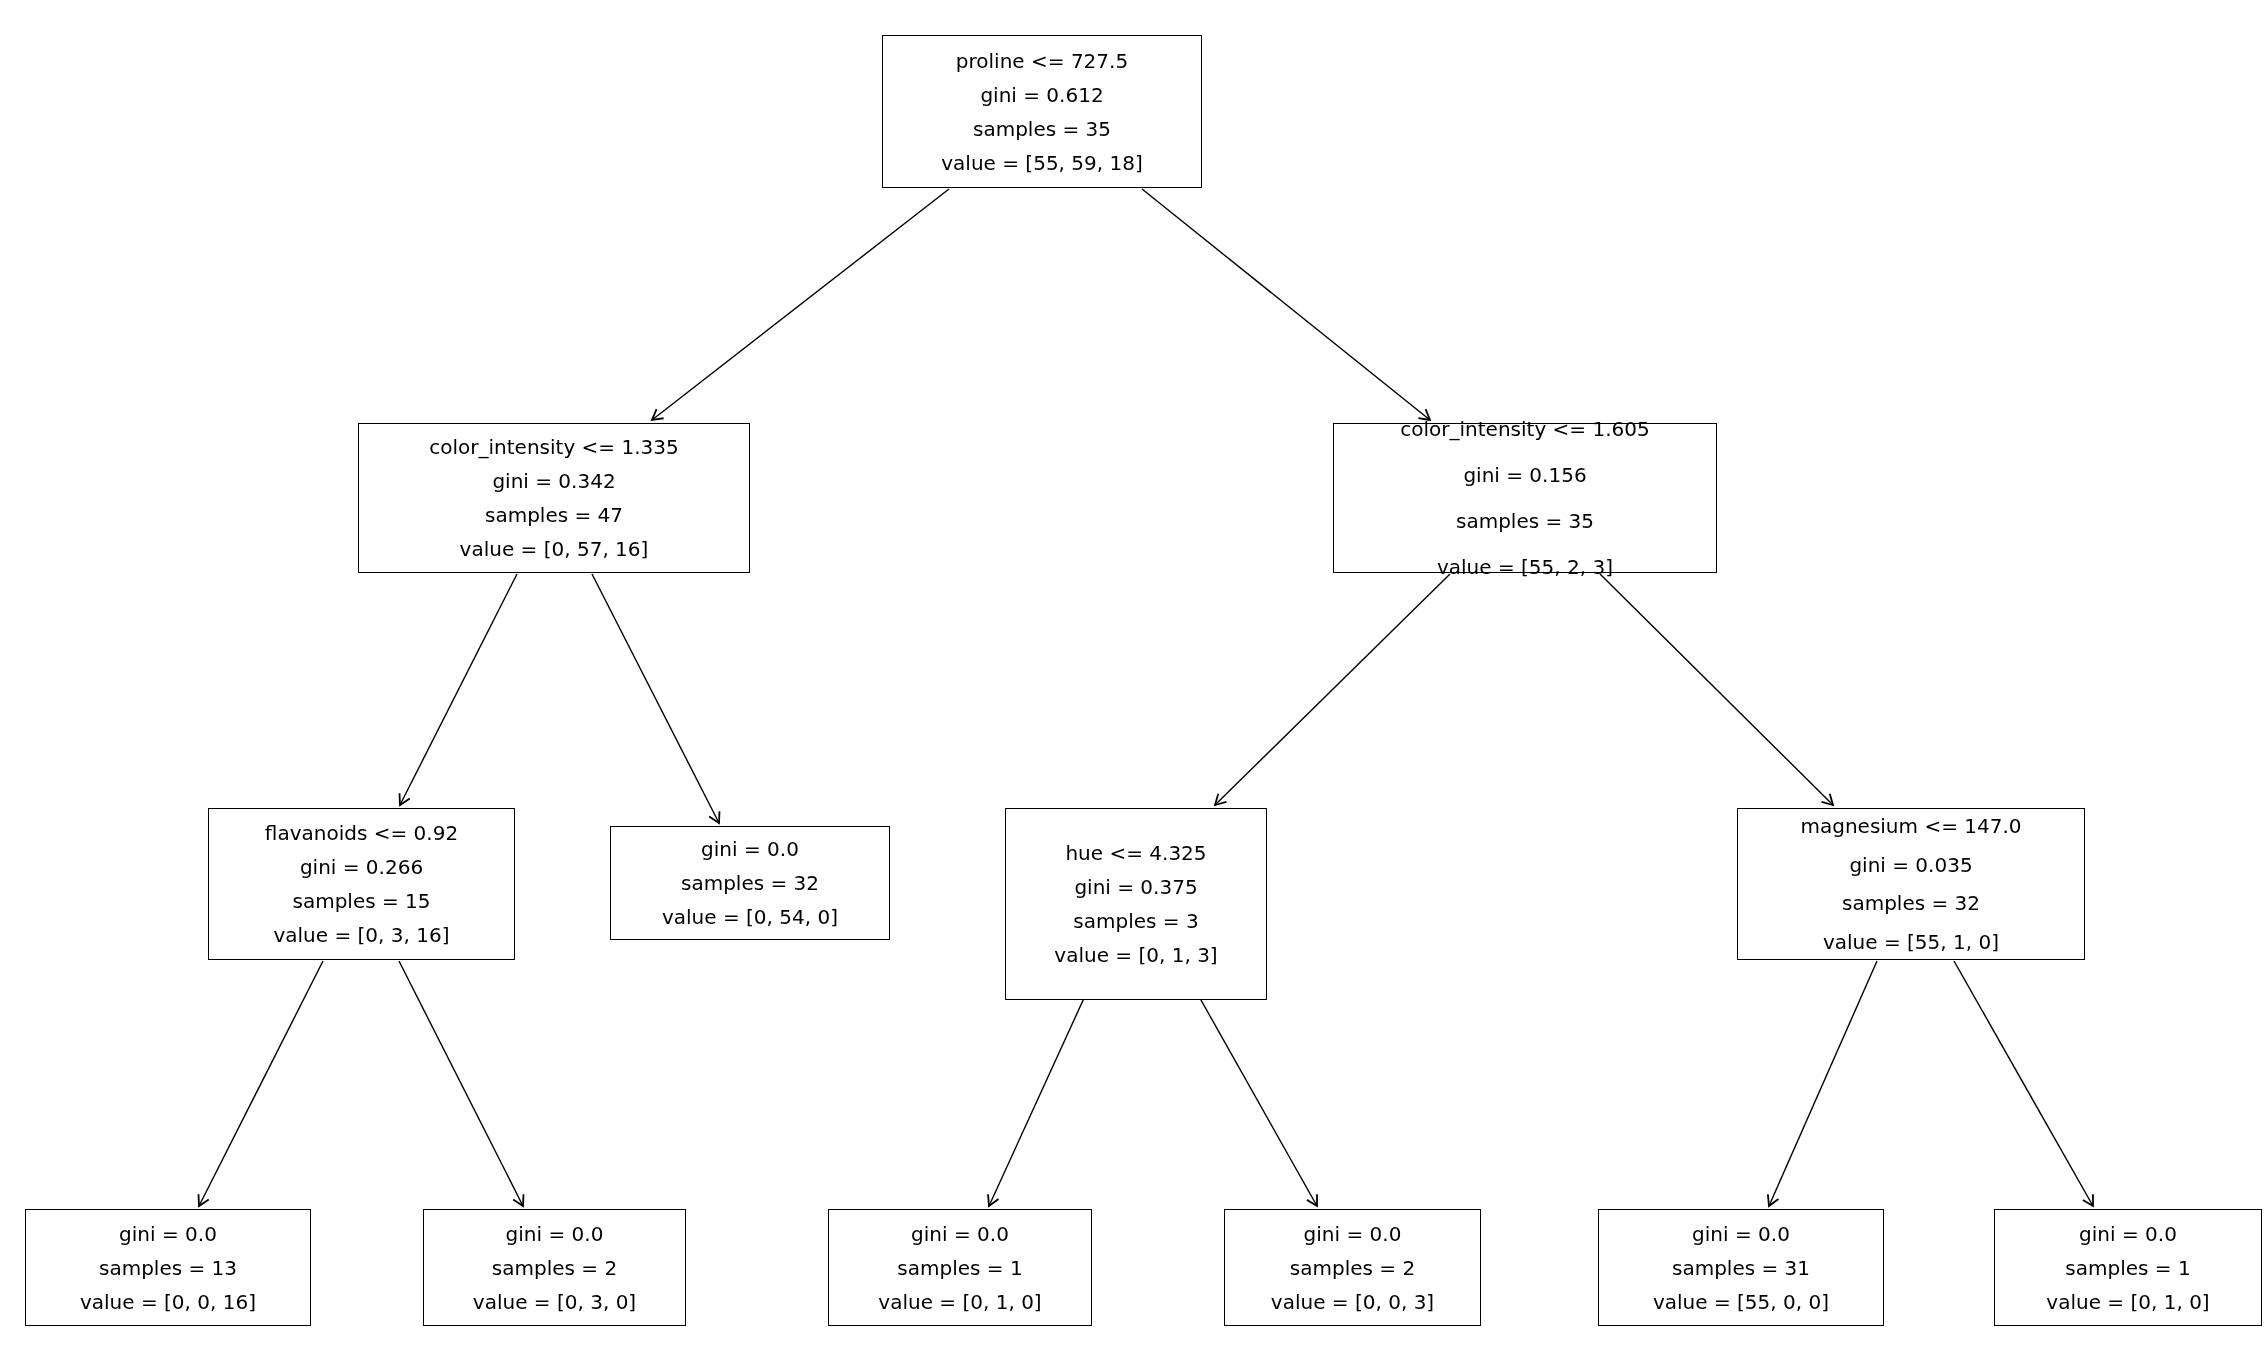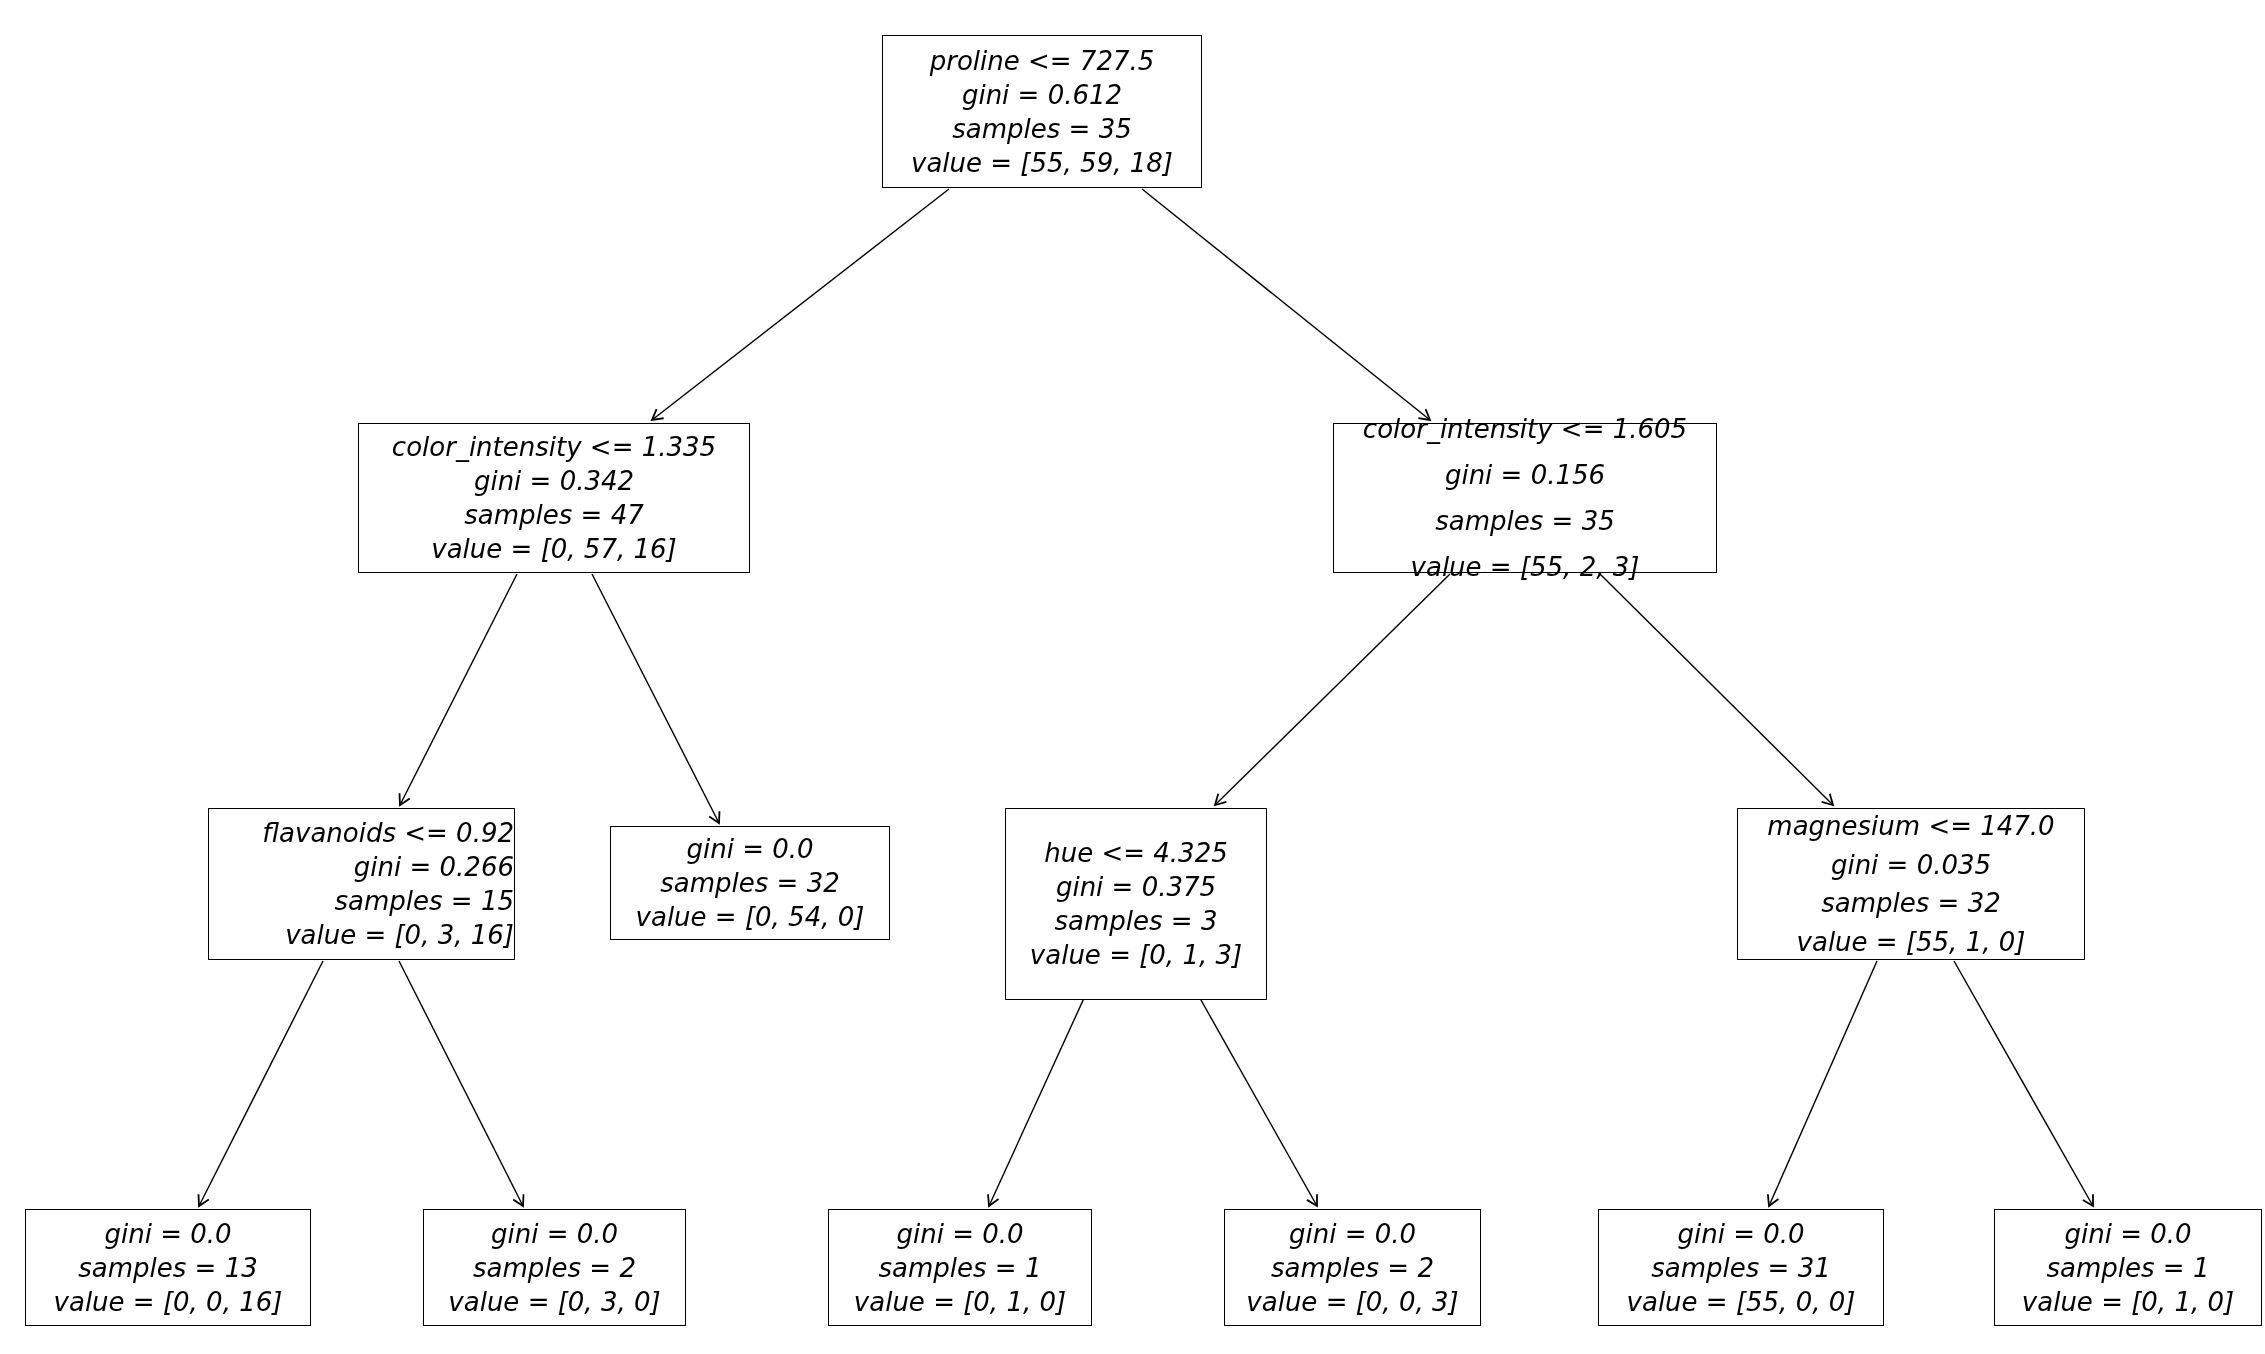--- a/index.html
+++ b/index.html
@@ -27,24 +27,23 @@
     box-sizing: border-box;
     background: #ffffff;
     border: 1.5px solid #000000;
     display: flex;
     flex-direction: column;
     justify-content: center;
     align-items: center;
     text-align: center;
   }
   .node-line {
-    font-size: 26px;
+    font-size: 20px;
     line-height: 34px;
     white-space: nowrap;
-    font-style: italic;
   }
 </style>
 </head>
 <body>
 
 <div id="canvas">
 
   <svg id="edges-layer" viewBox="0 0 2265 1354" xmlns="http://www.w3.org/2000/svg">
     <defs>
       <marker id="arrow" viewBox="0 0 12 12" refX="10" refY="6" markerWidth="11" markerHeight="11" orient="auto-start-reverse">
@@ -79,21 +78,21 @@
     <div class="node-line">value = [0, 57, 16]</div>
   </div>
 
   <div class="node" style="left:1333px; top:423px; width:384px; height:150px;gap:12px;">
     <div class="node-line">color_intensity &lt;= 1.605</div>
     <div class="node-line">gini = 0.156</div>
     <div class="node-line">samples = 35</div>
     <div class="node-line">value = [55, 2, 3]</div>
   </div>
 
-  <div class="node" style="left:208px; top:808px; width:307px; height:152px;align-items:flex-end;">
+  <div class="node" style="left:208px; top:808px; width:307px; height:152px;">
     <div class="node-line">flavanoids &lt;= 0.92</div>
     <div class="node-line">gini = 0.266</div>
     <div class="node-line">samples = 15</div>
     <div class="node-line">value = [0, 3, 16]</div>
   </div>
 
   <div class="node" style="left:610px; top:826px; width:280px; height:114px;">
     <div class="node-line">gini = 0.0</div>
     <div class="node-line">samples = 32</div>
     <div class="node-line">value = [0, 54, 0]</div>

